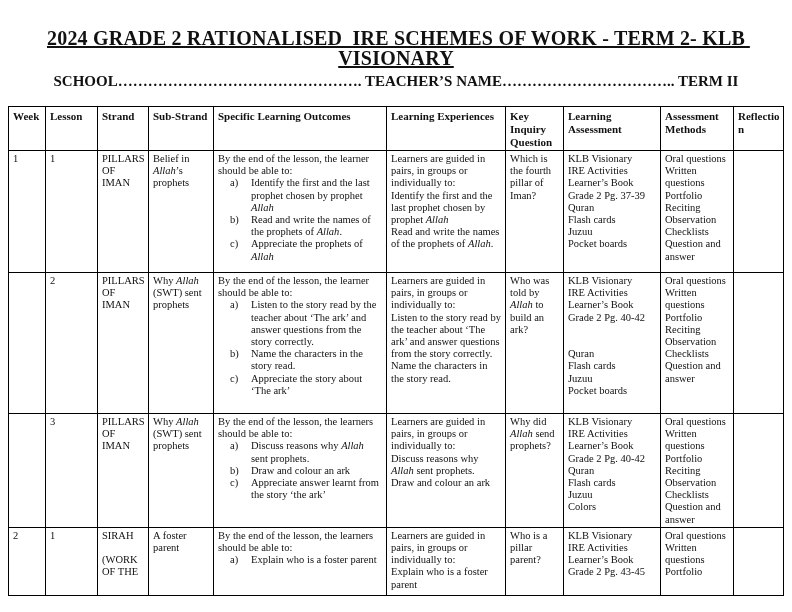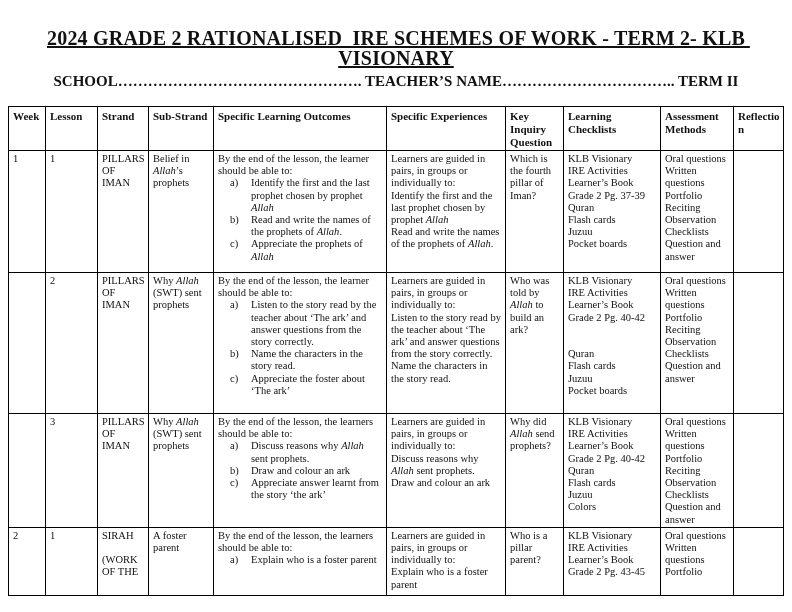--- a/index.html
+++ b/index.html
@@ -91,23 +91,23 @@
       <col class="c-assessment">
         <col class="c-reflection">
     </colgroup>
     <thead>
       <tr>
           <th>Week</th>
           <th>Lesson</th>
           <th>Strand</th>
           <th>Sub-Strand</th>
           <th>Specific Learning Outcomes</th>
-          <th>Specific Experiences</th>
+          <th>Learning Experiences</th>
           <th>Key Inquiry Question</th>
-          <th>Learning Checklists</th>
+          <th>Learning Assessment</th>
           <th>Assessment Methods</th>
           <th>Reflection</th>
         </tr>
     </thead>
     <tbody>
         <tr>
           <td>1</td>
           <td>1</td>
           <td class="pre">PILLARS OF IMAN</td>
           <td class="pre">Belief in <i>Allah</i>’s prophets</td>
@@ -163,21 +163,21 @@
             <div class="oitem">
               <span class="oltr">a)</span>
               <span class="otx">Listen to the story read by the teacher about ‘The ark’ and answer questions from the story correctly.</span>
             </div>
             <div class="oitem">
               <span class="oltr">b)</span>
               <span class="otx">Name the characters in the story read.</span>
             </div>
             <div class="oitem">
               <span class="oltr">c)</span>
-              <span class="otx">Appreciate the foster about ‘The ark’</span>
+              <span class="otx">Appreciate the story about ‘The ark’</span>
             </div>
           </td>
           <td>
             <div class="tline">Learners are guided in pairs, in groups or individually to:</div>
             <div class="tline">Listen to the story read by the teacher about ‘The ark’ and answer questions from the story correctly.</div>
             <div class="tline">Name the characters in the story read.</div>
           </td>
           <td>Who was told by <i>Allah</i> to build an ark?</td>
           <td>
             <div class="tline">KLB Visionary</div>

